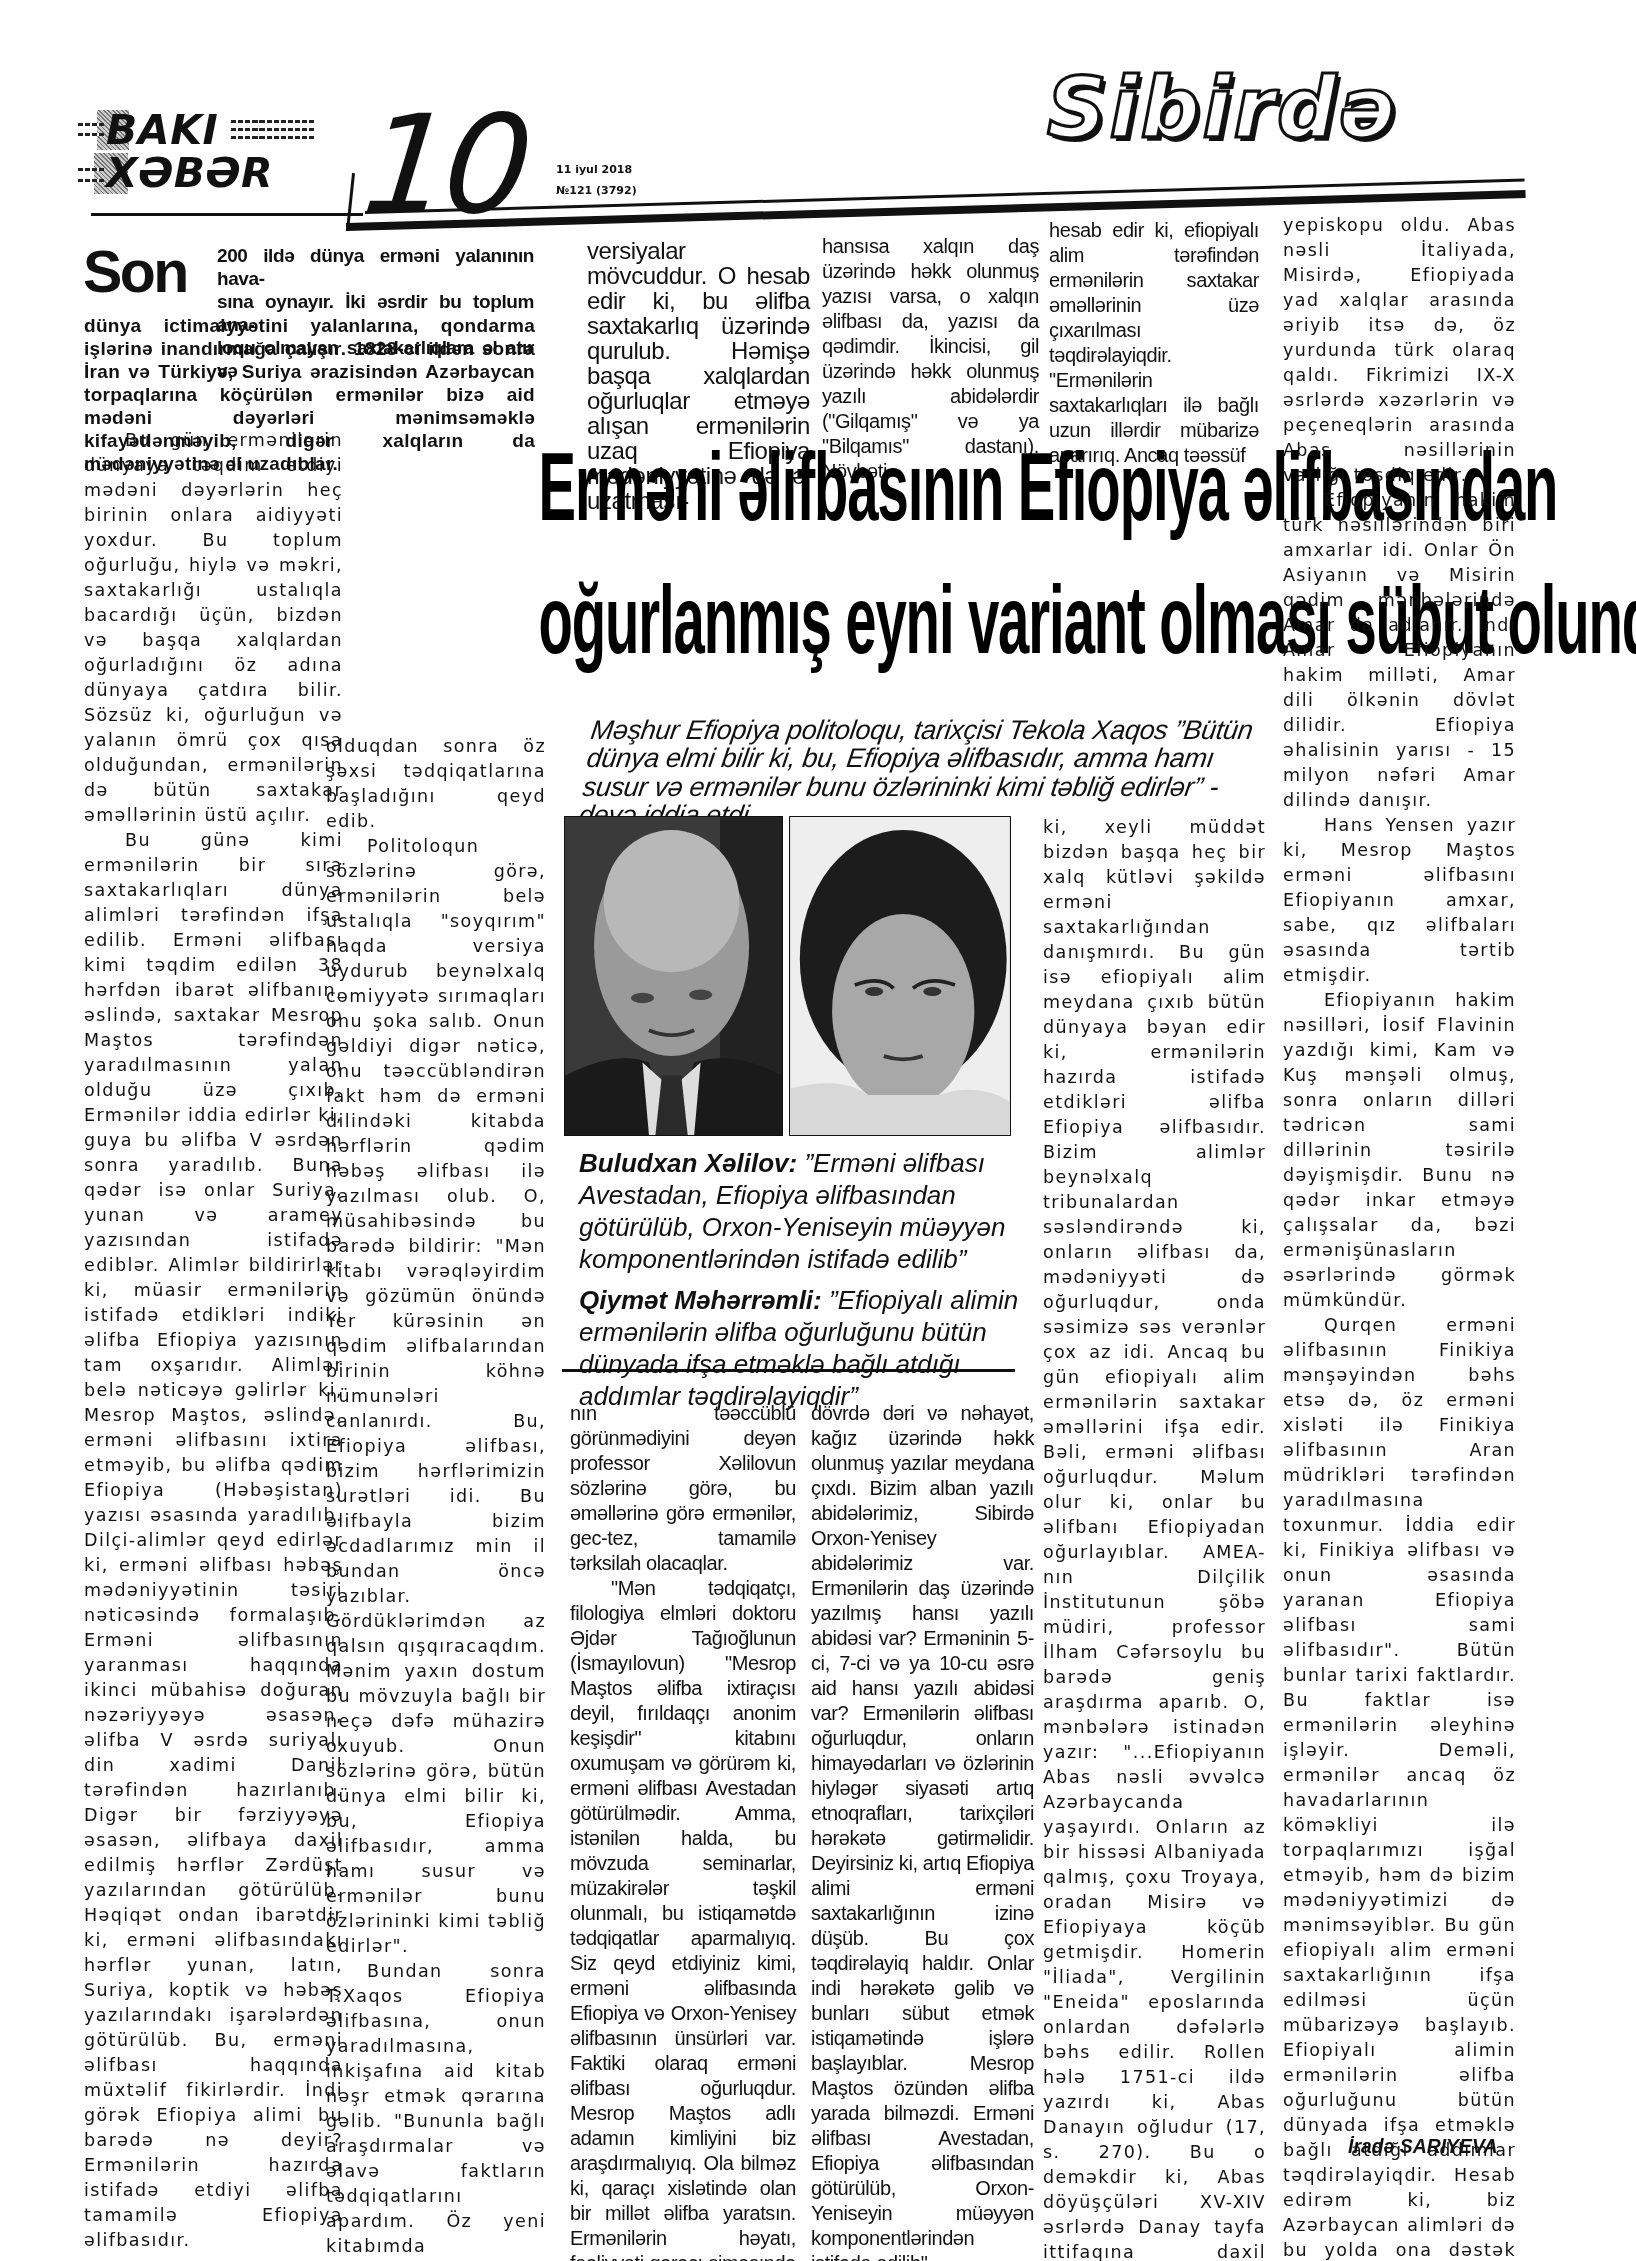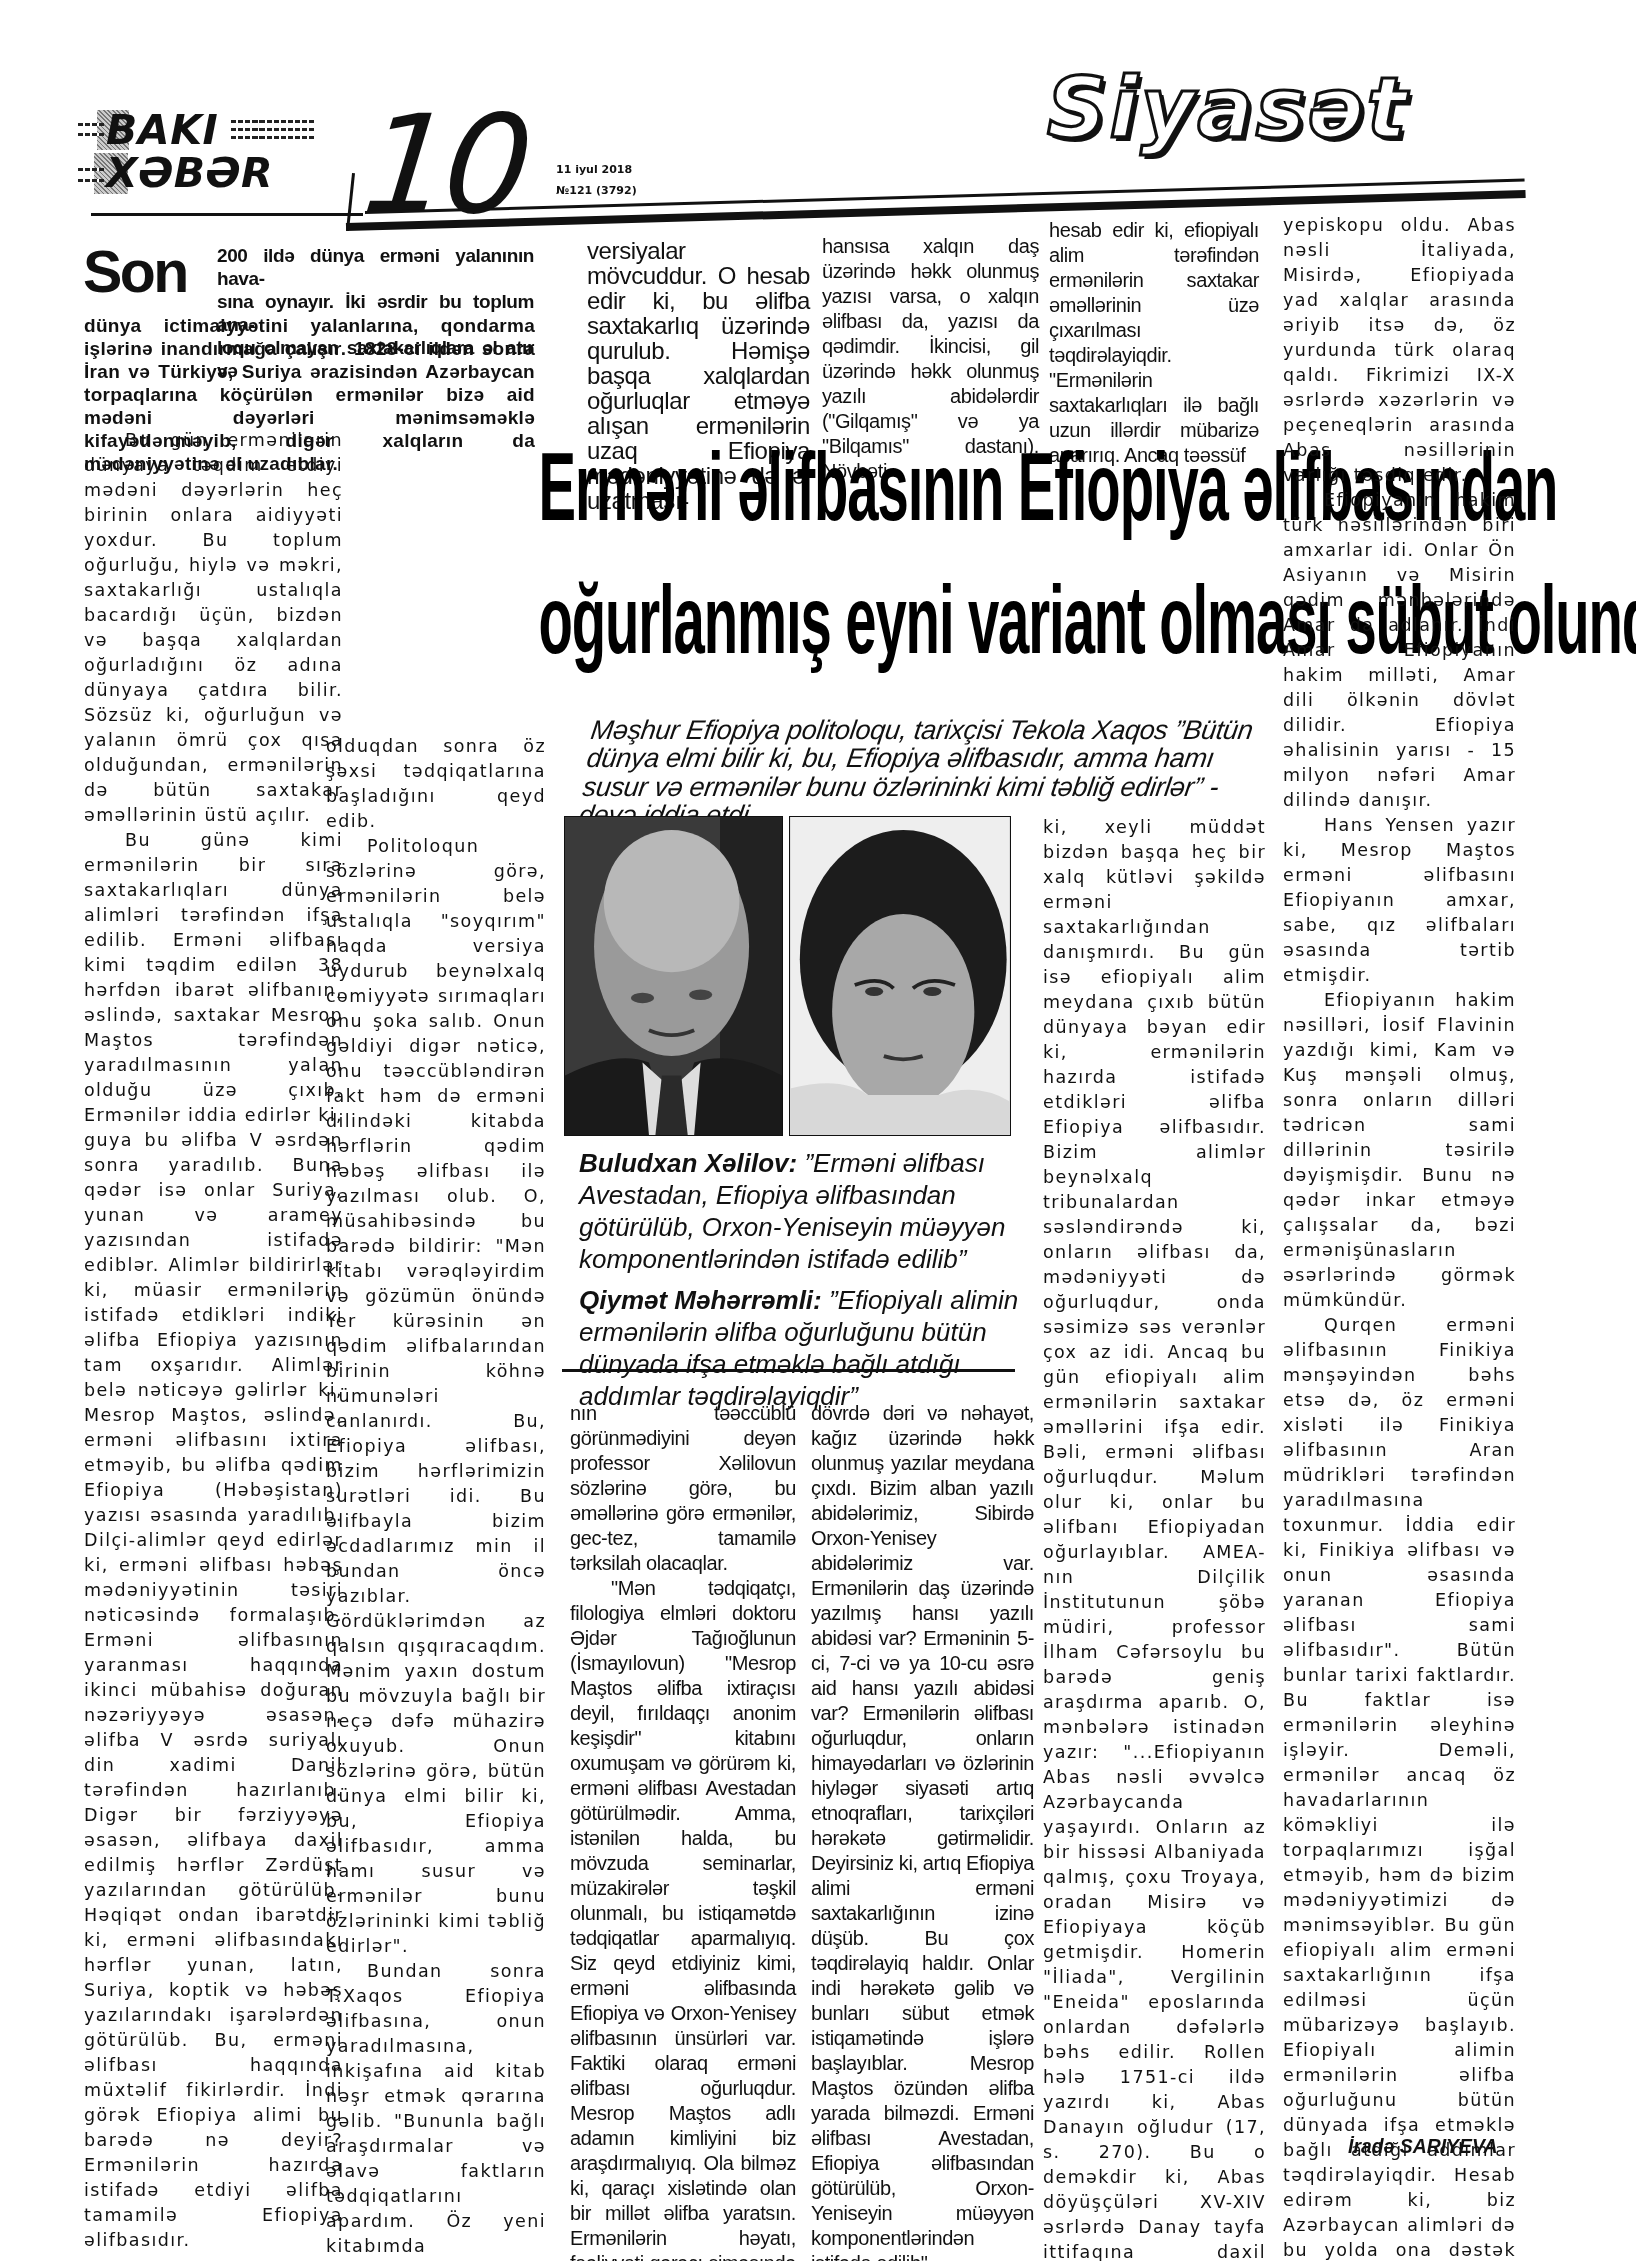--- a/index.html
+++ b/index.html
@@ -53,21 +53,21 @@
   <div class="logo-stripes" style="left:134px;top:26px;width:84px;"></div>
   <div class="logo-line" style="left:9px;top:0;">BAKI</div>
   <div class="logo-line" style="left:9px;top:43px;">XƏBƏR</div>
 </div>
 
 <div class="abs page-num">10</div>
 <div class="abs date-line">
   <div>11 iyul 2018</div>
   <div>№121 (3792)</div>
 </div>
-<div class="abs section">Siyasət</div>
+<div class="abs section">Sibirdə</div>
 
 <div class="abs rule-thin" style="left:91px;top:213px;width:272px;"></div>
 <div class="abs" style="left:349px;top:173px;width:2.6px;height:58px;background:#111;transform:rotate(6deg);"></div>
 <div class="abs rule-thin" style="left:365px;top:211px;width:1160px;transform:rotate(-1.6deg);"></div>
 <div class="abs rule-thick" style="left:346px;top:223px;width:1180px;transform:rotate(-1.6deg);"></div>
 
 <div class="abs dropcap">Son</div>
 <div class="abs bold narrow" style="left:217px;top:244px;width:317px;font-size:19px;line-height:23px;text-align:justify;">
   <div>200 ildə dünya erməni yalanının hava-</div>
   <div>sına oynayır. İki əsrdir bu toplum ana-</div>

